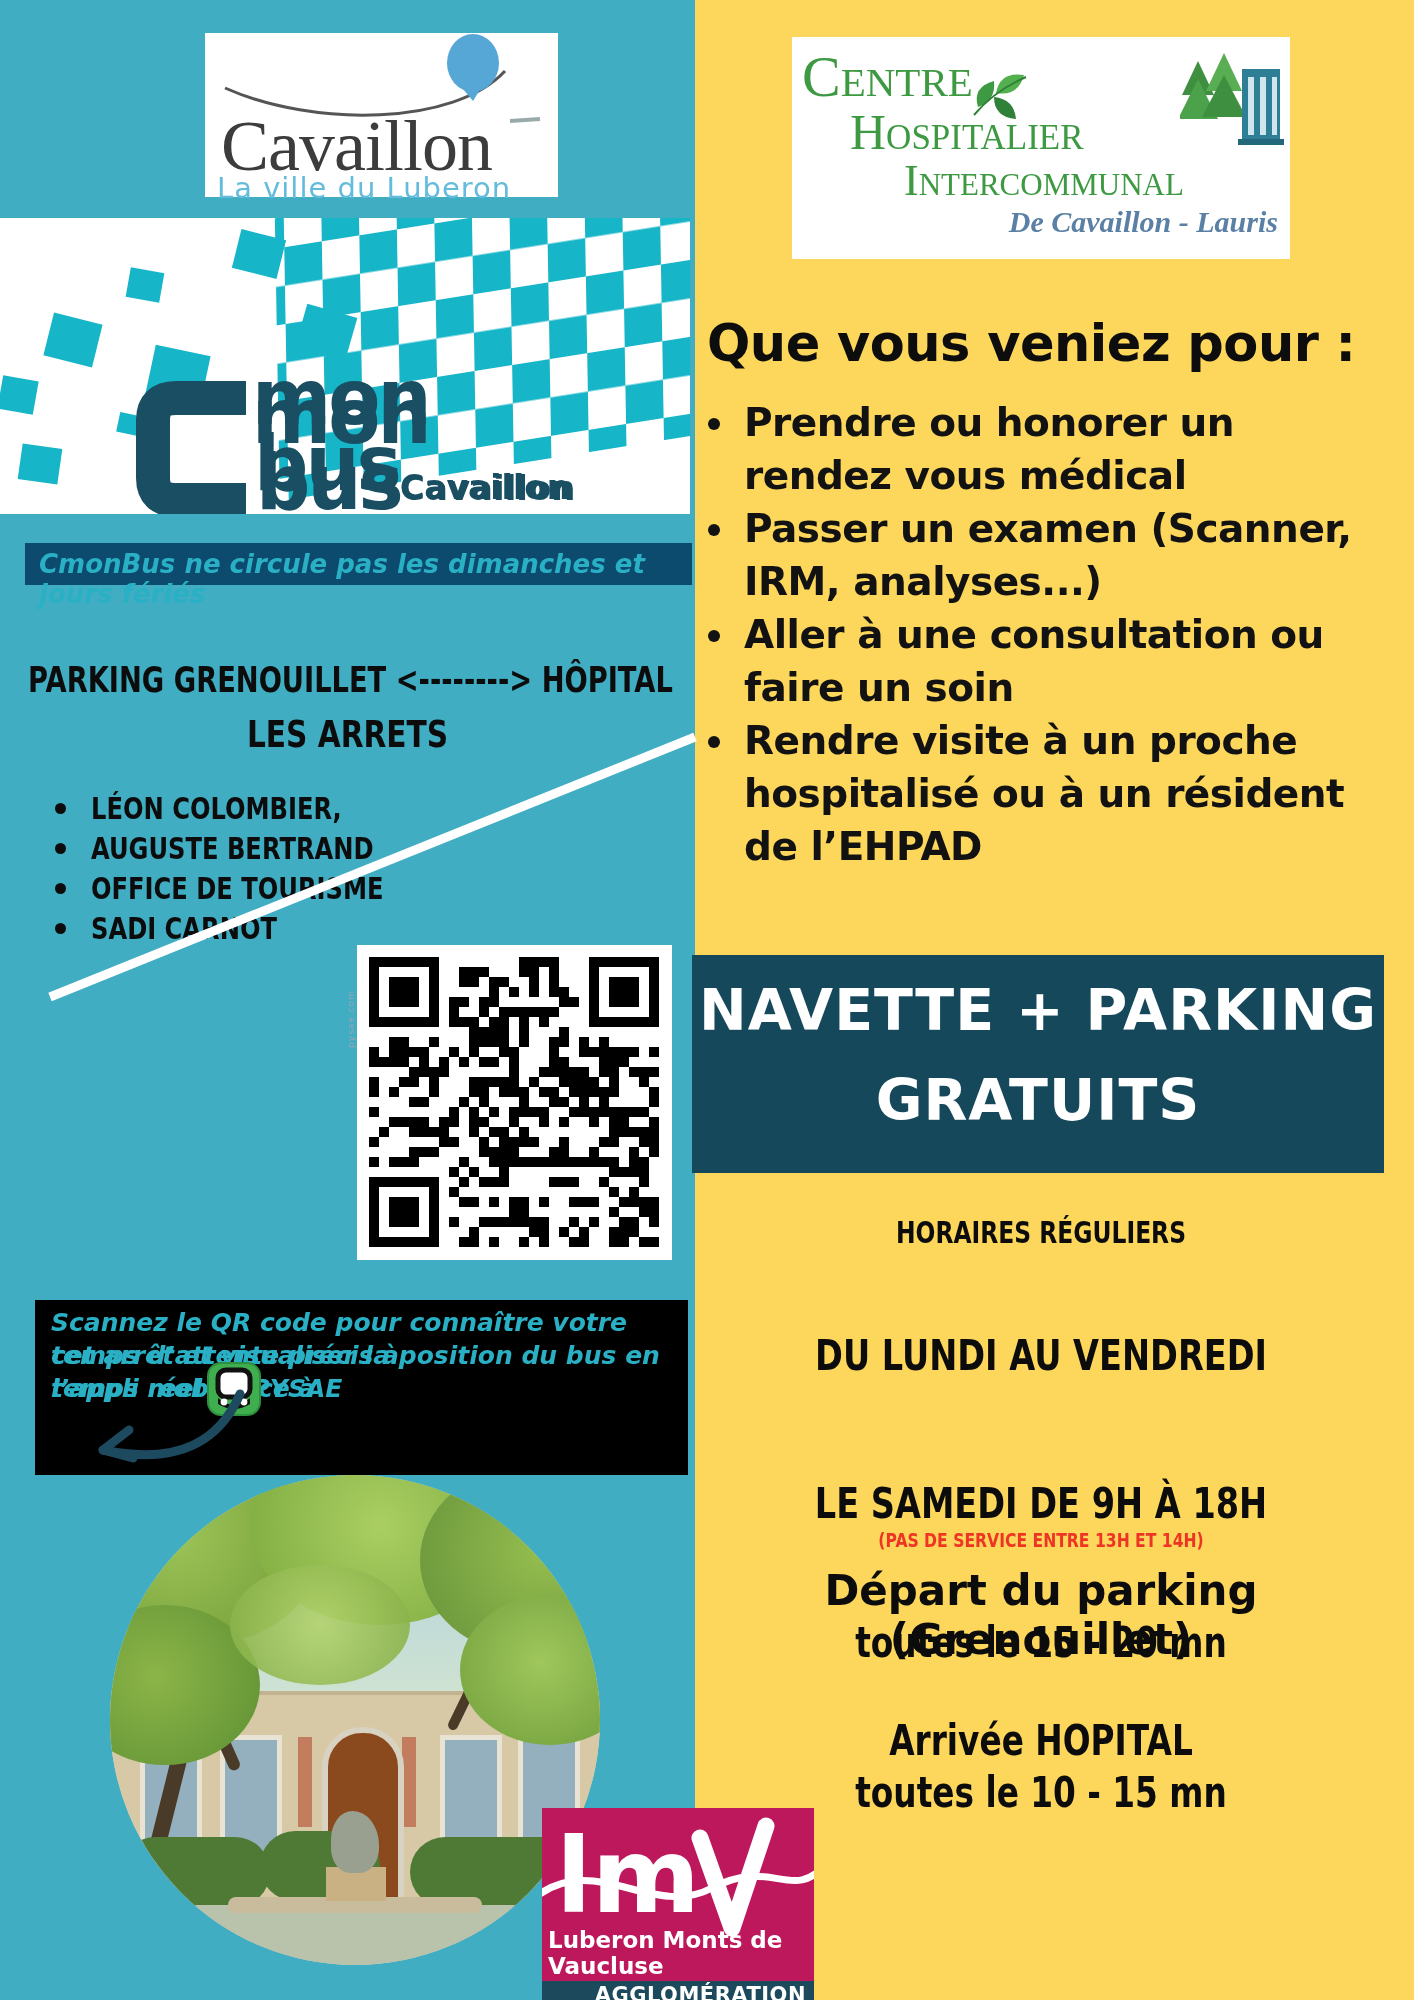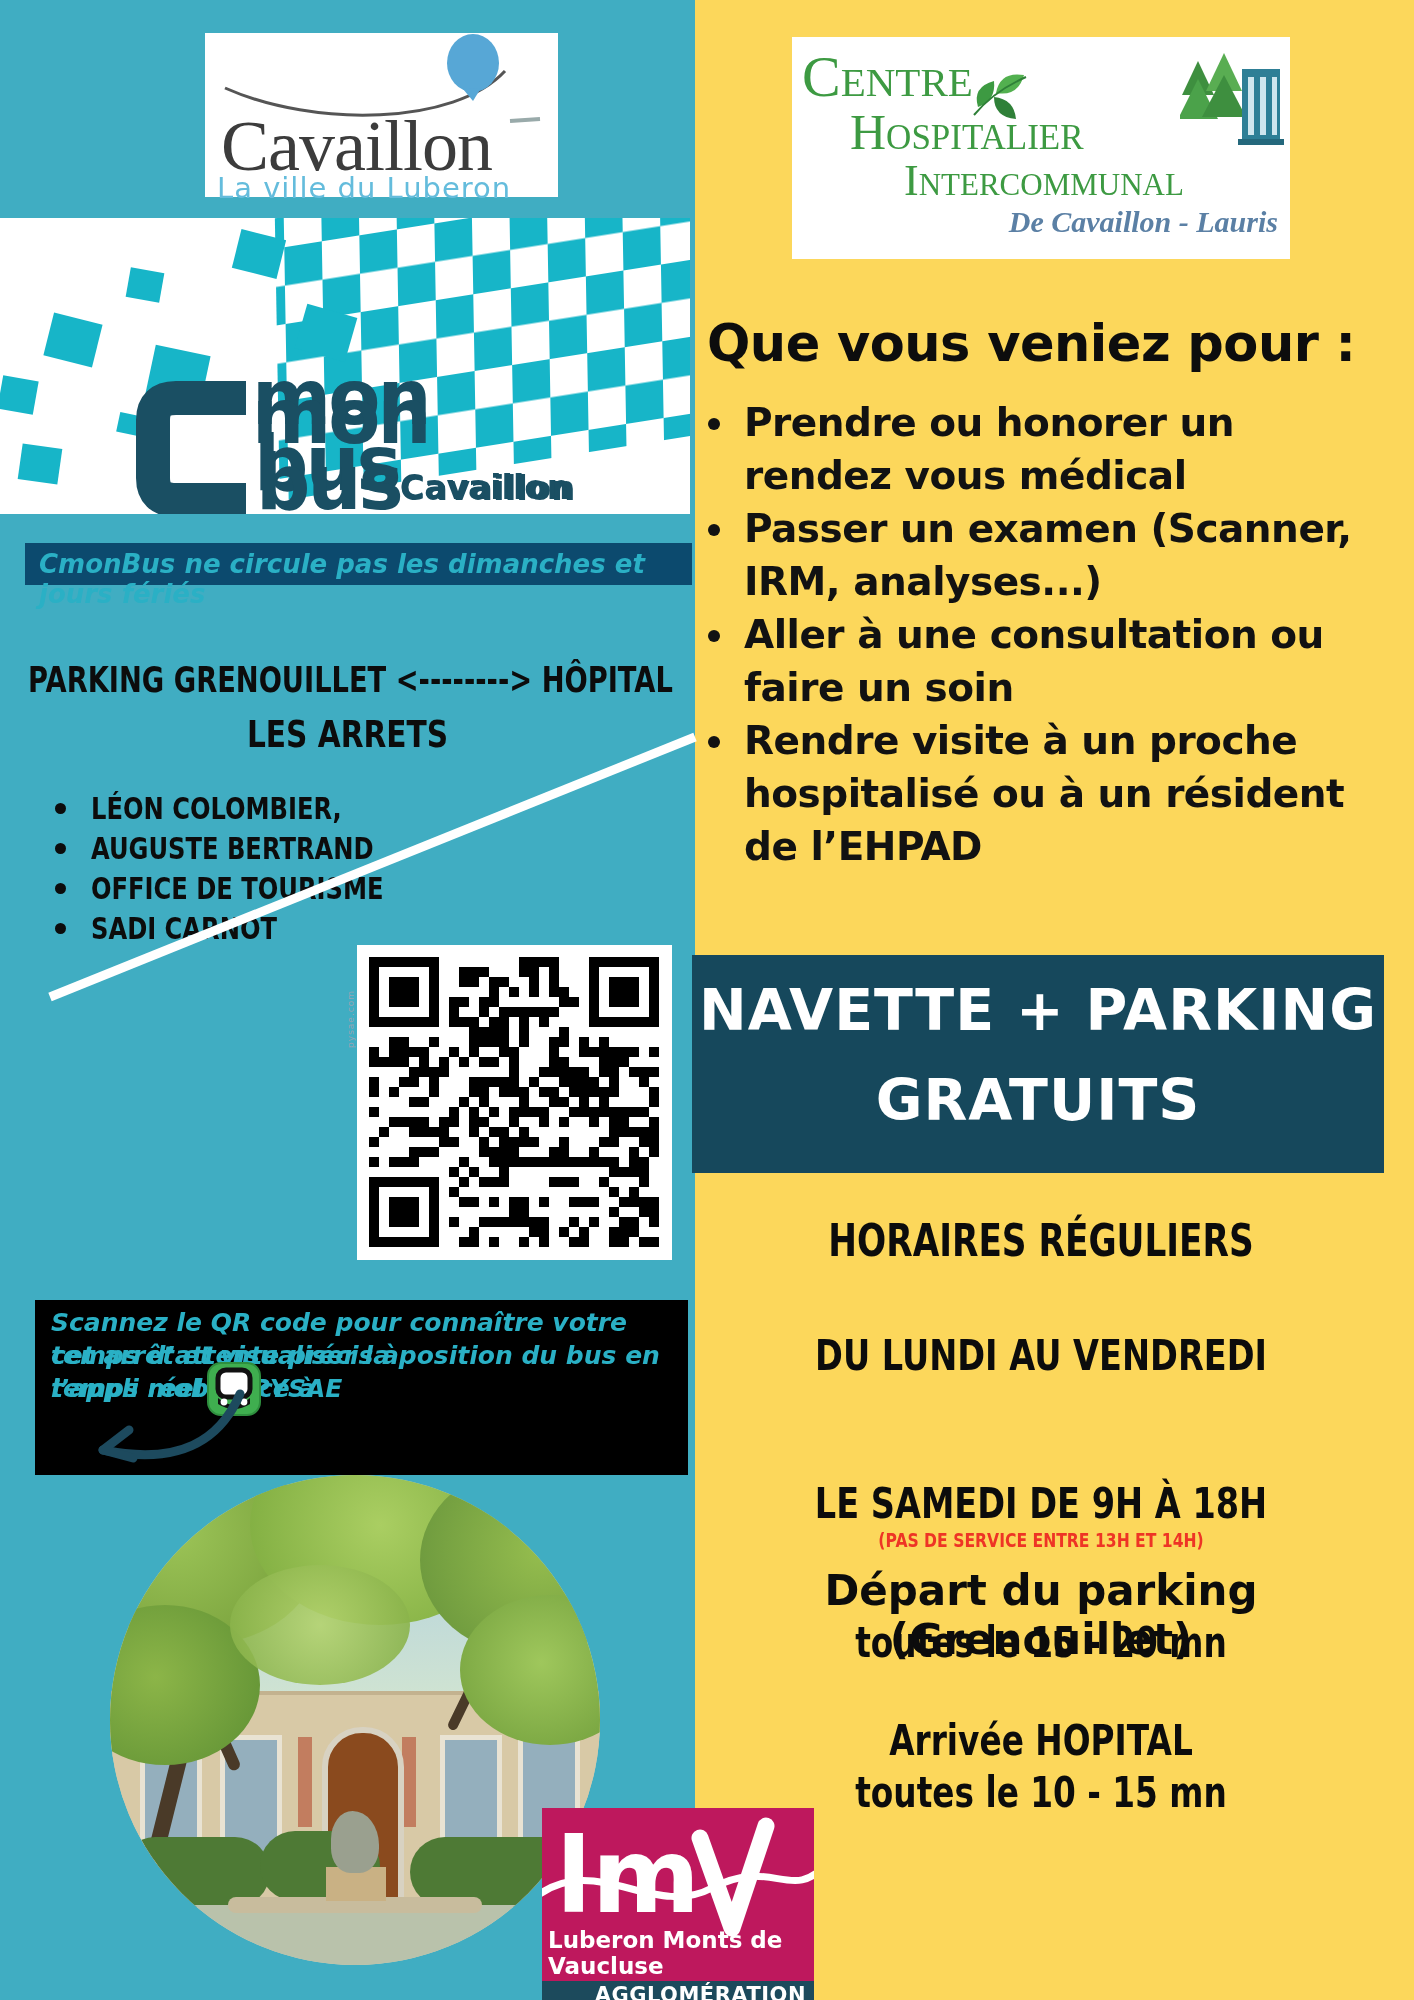--- a/index.html
+++ b/index.html
@@ -80,21 +80,21 @@
                  color:#121212;line-height:53px;letter-spacing:-.5px;}
   .intro-list li::before{content:"";position:absolute;left:8px;top:22px;width:12px;height:12px;
                  border-radius:50%;background:#121212;}
 
   .banner{left:692px;top:955px;width:692px;height:218px;background:#16485c;}
   .banner div{position:absolute;width:100%;text-align:center;color:#fff;font-weight:700;
               font-size:57px;letter-spacing:1px;}
   .bl1{top:22px;} .bl2{top:112px;}
 
   .rc{left:695px;width:692px;text-align:center;color:#0c0c0c;}
-  .sched-title{top:1215px;font-size:44px;}
+  .sched-title{top:1215px;font-size:30px;}
   .sched-week1{top:1330px;font-size:43px;}
   .sched-week2{top:1390px;font-size:43px;}
   .sched-sat{top:1478px;font-size:43px;}
   .sched-note{top:1528px;font-size:20px;color:#ee3425;}
   .dep1{top:1566px;font-size:42px;font-weight:700;}
   .dep2{top:1618px;font-size:42px;}
   .arr1{top:1716px;font-size:42px;}
   .arr2{top:1768px;font-size:42px;}
 
   svg{display:block;}

